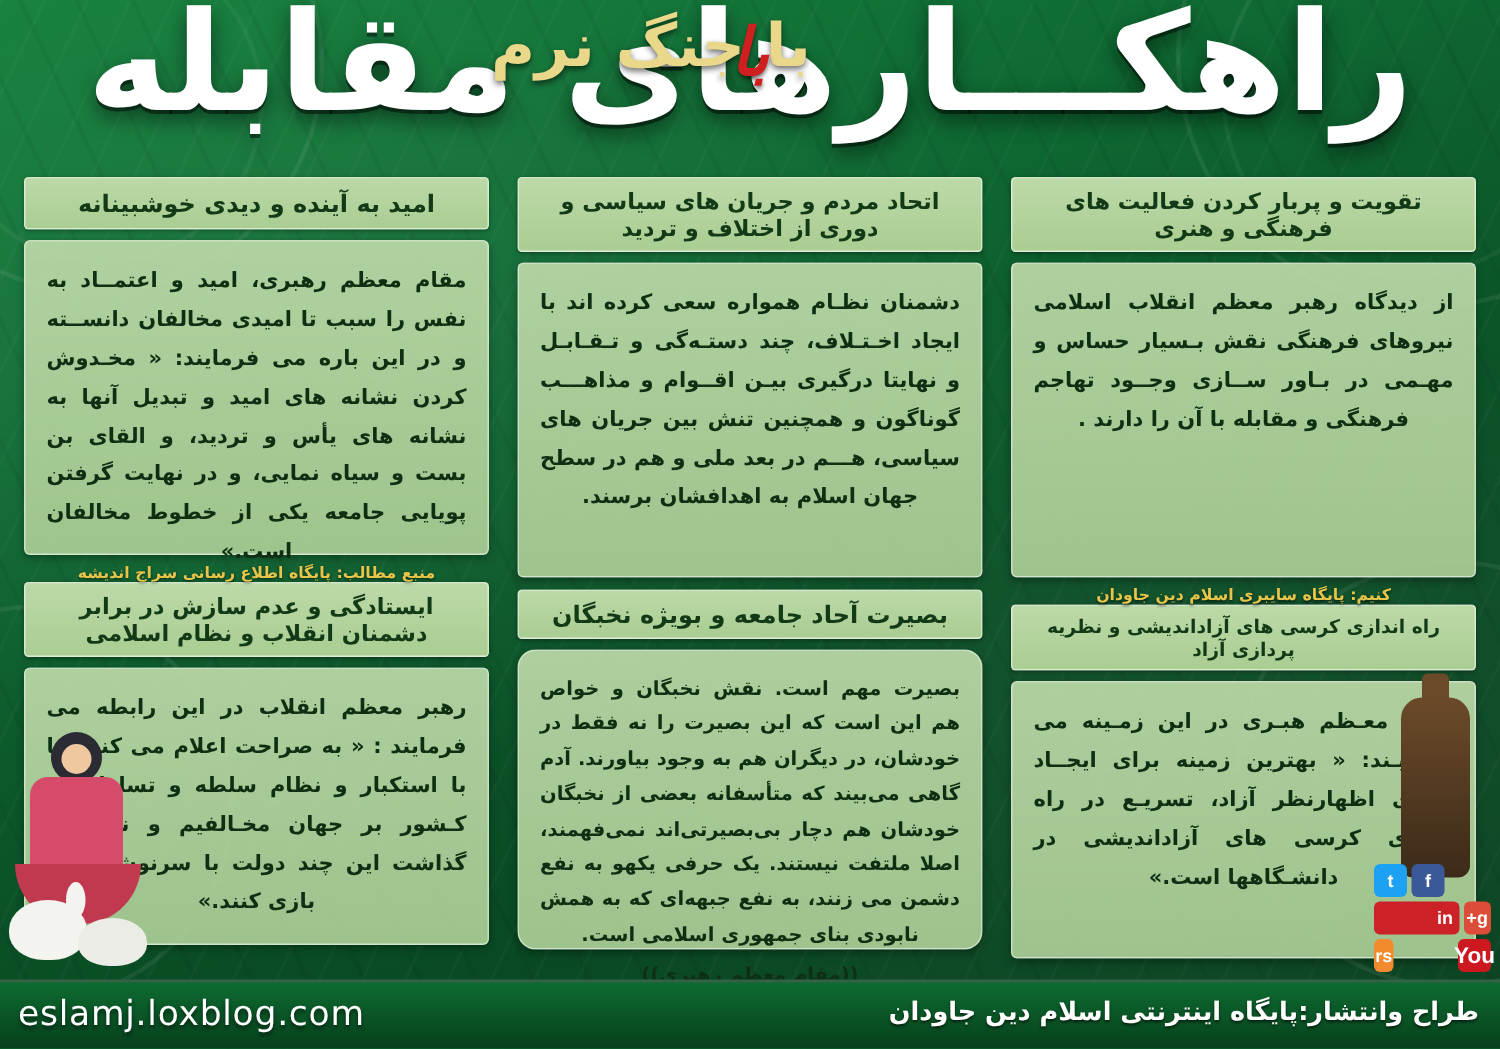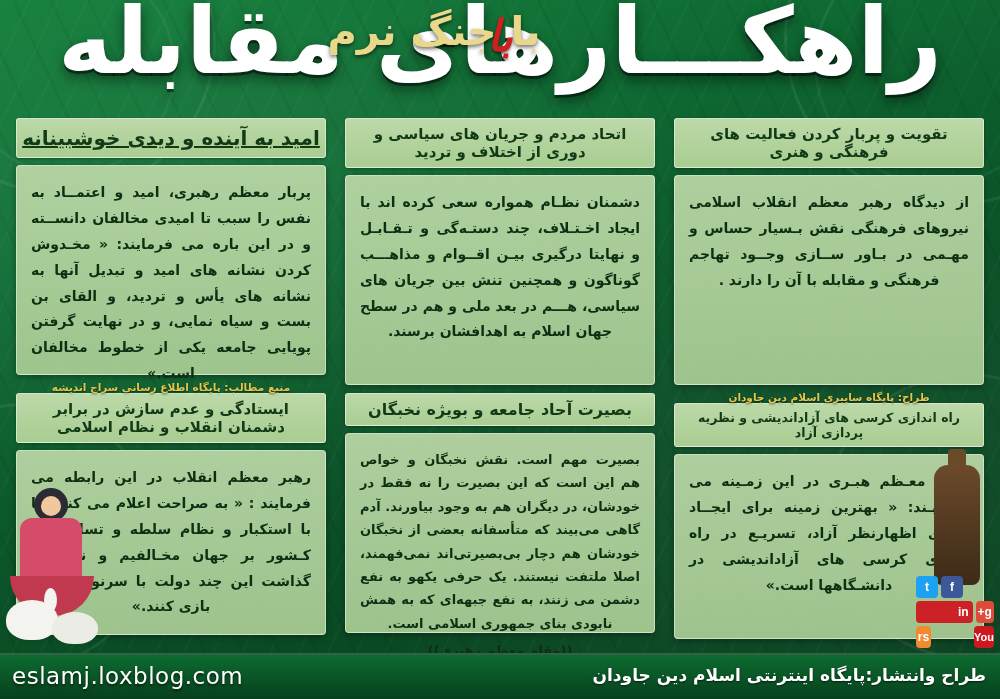--- a/index.html
+++ b/index.html
@@ -76,21 +76,21 @@
     border-radius:3px;
     color:#123a16;
     font-size:15px;
     font-weight:bold;
     text-align:center;
     padding:6px 8px;
     box-sizing:border-box;
     direction:rtl;
     box-shadow:0 1px 3px rgba(0,0,0,0.35);
   }
-  .band.big{font-size:20px;padding:7px 0;text-decoration:underline;}
+  .band.big{font-size:16px;padding:7px 0;}
   .band.mid{font-size:16px;}
 
   .card{
     margin-top:7px;
     background:linear-gradient(180deg, rgba(188,217,168,0.92) 0%, rgba(171,205,150,0.92) 100%);
     border:1px solid rgba(255,255,255,0.45);
     border-radius:4px;
     box-sizing:border-box;
     padding:14px 14px 10px 14px;
     color:#0f2f13;
@@ -155,21 +155,21 @@
     position:absolute;right:2px;bottom:44px;width:120px;height:190px;pointer-events:none;
   }
   .bottle{position:absolute;right:18px;top:0;width:46px;height:120px;background:linear-gradient(180deg,#6b4a2a,#3c2a18);border-radius:14px 14px 8px 8px;}
   .bottle-neck{position:absolute;right:32px;top:-16px;width:18px;height:22px;background:#6b4a2a;border-radius:4px;}
   .social{position:absolute;right:4px;bottom:4px;width:78px;}
   .s-row{display:flex;gap:3px;margin-bottom:3px;justify-content:flex-end;}
   .s-ico{width:22px;height:22px;border-radius:4px;display:flex;align-items:center;justify-content:center;color:#fff;font-size:12px;font-weight:bold;font-family:"Liberation Sans",sans-serif;}
   .s-fb{background:#3b5998;}
   .s-tw{background:#1da1f2;}
   .s-gp{background:#dd4b39;}
-  .s-yt{background:#cc181e;font-size:11px;margin-left:40px;}
+  .s-yt{background:#cc181e;font-size:15px;margin-left:40px;}
   .s-in{background:#cc2127;padding-left:38px;}
   .s-rs{background:#f28a2e;}
 </style>
 </head>
 <body>
 
 <div class="poster">
   <div class="swirl sw1"></div>
   <div class="swirl sw2"></div>
   <div class="swirl sw3"></div>
@@ -183,44 +183,44 @@
     <div class="title-accent">با</div>
   </div>
 
   <div class="grid">
 
     <div class="col col-right">
       <div class="band">تقویت و پربار کردن فعالیت های فرهنگی و هنری</div>
       <div class="card card-a">
         <p>از دیدگاه رهبر معظم انقلاب اسلامی نیروهای فرهنگی نقش بـسیار حساس و مهـمی در بـاور ســازی وجــود تهاجم فرهنگی و مقابله با آن را دارند .</p>
       </div>
-      <div class="source">طراح: پایگاه سایبری اسلام دین جاودان</div>
+      <div class="source">کنیم: پایگاه سایبری اسلام دین جاودان</div>
       <div class="band mid" style="font-size:12.5px;">راه اندازی کرسی های آزاداندیشی و نظریه پردازی آزاد</div>
       <div class="card card-b">
         <p>مقام معـظم هبـری در این زمـینه می فرمایـند: « بهترین زمینه برای ایجــاد فضای اظهارنظر آزاد، تسریـع در راه اندازی کرسی های آزاداندیشی در دانشـگاهها است.»</p>
       </div>
     </div>
 
     <div class="col col-mid">
       <div class="band">اتحاد مردم و جریان های سیاسی و دوری از اختلاف و تردید</div>
       <div class="card card-a">
         <p>دشمنان نظـام همواره سعی کرده اند با ایجاد اخـتـلاف، چند دستـه‌گی و تـقـابـل و نهایتا درگیری بیـن اقــوام و مذاهـــب گوناگون و همچنین تنش بین جریان های سیاسی، هـــم در بعد ملی و هم در سطح جهان اسلام به اهدافشان برسند.</p>
       </div>
       <div class="spacer-sm"></div>
       <div class="band mid">بصیرت آحاد جامعه و بویژه نخبگان</div>
-      <div class="card card-b" style="height:200px;">
+      <div class="card card-b" style="height:200px;border-radius:12px;">
         <p class="small">بصیرت مهم است. نقش نخبگان و خواص هم این است که این بصیرت را نه فقط در خودشان، در دیگران هم به وجود بیاورند. آدم گاهی می‌بیند که متأسفانه بعضی از نخبگان خودشان هم دچار بی‌بصیرتی‌اند نمی‌فهمند، اصلا ملتفت نیستند. یک حرفی یکهو به نفع دشمن می زنند، به نفع جبهه‌ای که به همش نابودی بنای جمهوری اسلامی است.</p>
         <p class="small" style="margin-top:4px;">((مقام معظم رهبری))</p>
       </div>
     </div>
 
     <div class="col col-left">
       <div class="band big">امید به آینده و دیدی خوشبینانه</div>
       <div class="card card-a">
-        <p>پربار معظم رهبری، امید و اعتمــاد به نفس را سبب تا امیدی مخالفان دانســته و در این باره می فرمایند: « مخـدوش کردن نشانه های امید و تبدیل آنها به نشانه های یأس و تردید، و القای بن بست و سیاه نمایی، و در نهایت گرفتن پویایی جامعه یکی از خطوط مخالفان است.»</p>
+        <p>مقام معظم رهبری، امید و اعتمــاد به نفس را سبب تا امیدی مخالفان دانســته و در این باره می فرمایند: « مخـدوش کردن نشانه های امید و تبدیل آنها به نشانه های یأس و تردید، و القای بن بست و سیاه نمایی، و در نهایت گرفتن پویایی جامعه یکی از خطوط مخالفان است.»</p>
       </div>
       <div class="source">منبع مطالب: پایگاه اطلاع رسانی سراج اندیشه</div>
       <div class="band">ایستادگی و عدم سازش در برابر دشمنان انقلاب و نظام اسلامی</div>
       <div class="card card-b">
         <p>رهبر معظم انقلاب در این رابطه می فرمایند : « به صراحت اعلام می کنیم ما با استکبار و نظام سلطه و تسلط چند کـشور بر جهان مخـالفیم و نخواهیم گذاشت این چند دولت با سرنوشت دنیا بازی کنند.»</p>
       </div>
     </div>
   </div>
 
   <div class="figure-left">

